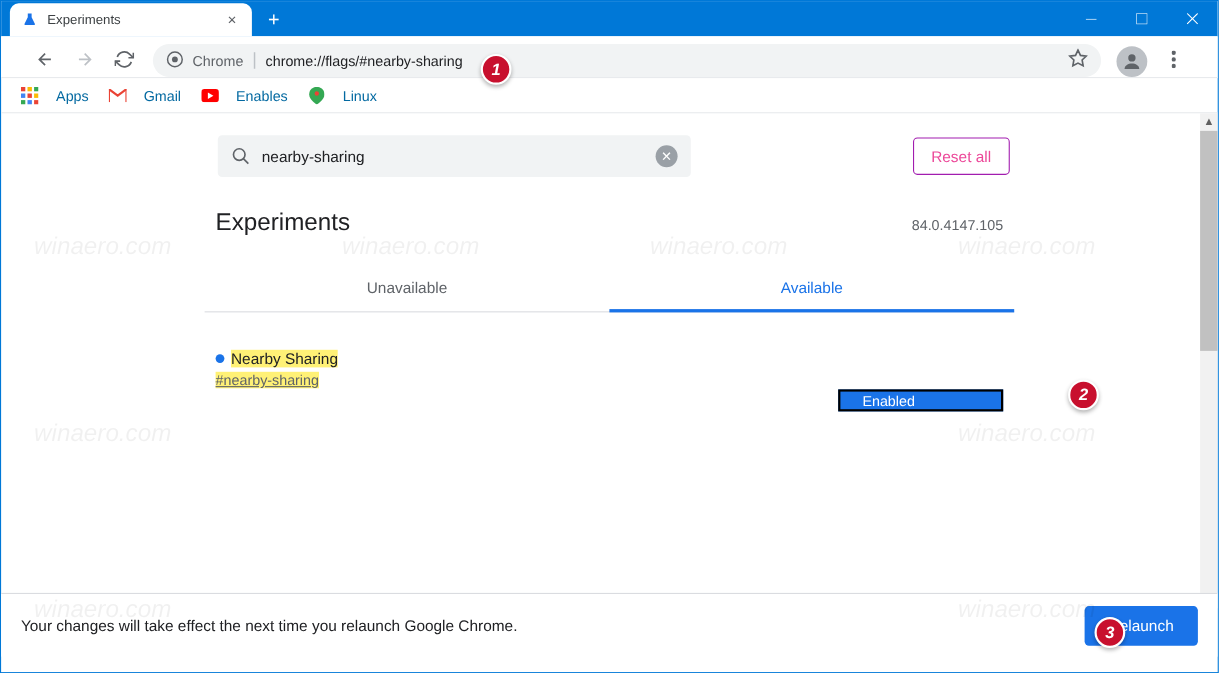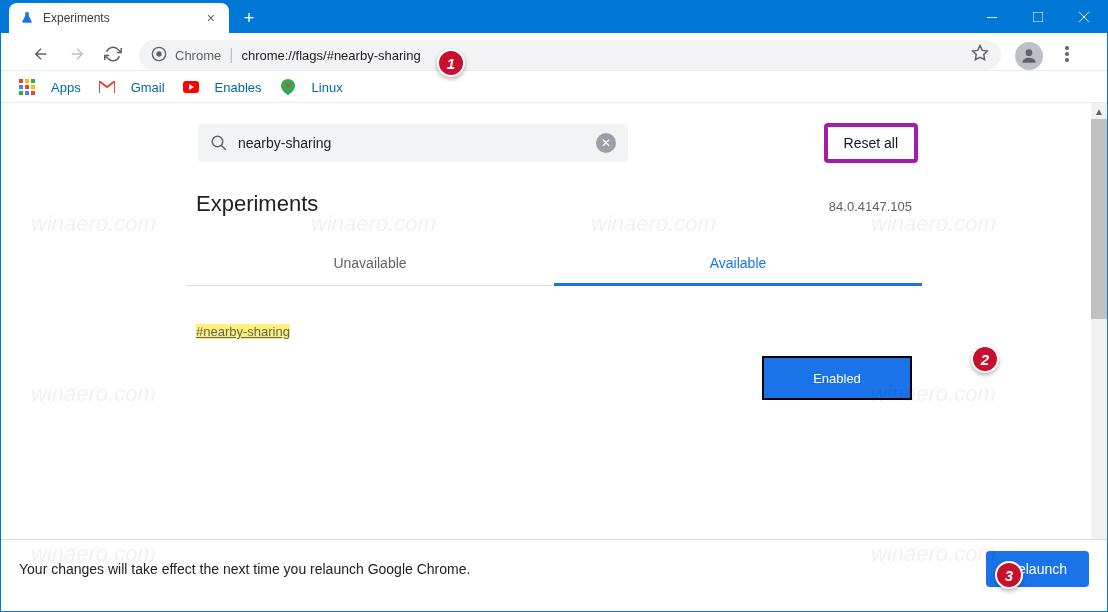--- a/index.html
+++ b/index.html
@@ -25,36 +25,36 @@
 .menu-icon{width:32px;height:32px;display:flex;align-items:center;justify-content:center;color:#5f6368;cursor:pointer}
 .bookmarks{height:32px;display:flex;align-items:center;padding:0 10px;gap:2px;border-bottom:1px solid #e8eaed}
 .bm-item{display:flex;align-items:flex-end;gap:16px;padding:4px 8px;font-size:13px;color:#0369a1;cursor:pointer;border-radius:4px}
 .bm-icon{width:16px;height:16px;display:flex;align-items:center;justify-content:center}
 .content{position:relative;height:calc(100% - 32px - 38px - 32px - 58px);overflow:hidden}
 .page{max-width:736px;margin:0 auto;padding:20px 0}
 .search-row{display:flex;align-items:center;gap:18px;padding:0 4px}
 .search-box{flex:1;height:38px;background:#f1f3f4;border-radius:4px;display:flex;align-items:center;padding:0 12px;gap:10px;max-width:430px;margin-left:8px}
 .search-box input{border:none;background:transparent;outline:none;font-size:14px;flex:1;color:#202124}
 .clear-btn{width:20px;height:20px;border-radius:50%;background:#9aa0a6;color:#fff;display:flex;align-items:center;justify-content:center;font-size:12px;cursor:pointer}
-.reset-btn{margin-left:auto;border:4px solid #a21caf;background:#fff;color:#0f172a;padding:8px 16px;border-radius:4px;font-size:14px;cursor:pointer}
+.reset-btn{margin-left:auto;border:1px solid #a21caf;background:#fff;color:#ec4899;padding:8px 16px;border-radius:4px;font-size:14px;cursor:pointer}
 .hdr-row{display:flex;align-items:baseline;justify-content:space-between;margin-top:28px;padding:0 10px}
 .page-title{font-size:22px;color:#202124;font-weight:400}
 .version{font-size:13px;color:#5f6368}
 .tabs-row{display:flex;margin-top:26px;border-bottom:1px solid #dadce0}
 .ptab{flex:1;text-align:center;padding:12px 0;font-size:14px;color:#5f6368;cursor:pointer}
 .ptab.active{color:#1a73e8;border-bottom:3px solid #1a73e8;margin-bottom:-1px}
 .flag-item{display:flex;margin-top:34px;padding:0 10px;gap:20px}
 .flag-left{flex:1}
 .flag-title-row{display:flex;align-items:center;gap:6px}
 .dot{width:8px;height:8px;background:#1a73e8;border-radius:50%}
 .flag-title{font-size:14px;color:#202124}
 .hl{background:#fff176}
 .flag-desc{font-size:13px;color:#5f6368;margin-top:6px;line-height:1.5}
 .flag-anchor{font-size:13px;color:#5f6368;text-decoration:underline;margin-top:4px;display:inline-block}
-.flag-select{width:150px;height:44px;background:#1a73e8;color:#fff;border:2px solid #000;font-size:13px;text-align:center;appearance:none;padding:0 20px;cursor:pointer;position:relative;margin-top:18px}
+.flag-select{width:150px;height:20px;background:#1a73e8;color:#fff;border:2px solid #000;font-size:13px;appearance:none;padding:0 20px;cursor:pointer;position:relative;margin-top:18px}
 .select-wrap{position:relative;margin-top:18px}
 .select-wrap::after{content:'';position:absolute;right:8px;top:11px;border-left:5px solid transparent;border-right:5px solid transparent;border-top:6px solid #fff;pointer-events:none}
 .footer{position:absolute;bottom:14px;left:0;right:0;height:58px;background:#fff;border-top:1px solid #dadce0;display:flex;align-items:center;padding:0 18px}
 .footer-text{font-size:14px;color:#202124}
 .relaunch-btn{margin-left:auto;background:#1a73e8;color:#fff;border:none;padding:10px 22px;border-radius:4px;font-size:14px;cursor:pointer}
 .scrollbar{position:absolute;right:0;top:102px;width:16px;bottom:58px;background:#f1f1f1}
 .scroll-thumb{background:#c1c1c1;width:100%;height:200px;position:absolute;top:0}
 .scroll-arrow{width:16px;height:16px;display:flex;align-items:center;justify-content:center;color:#606060;position:absolute;font-size:10px}
 .callout{position:absolute;width:28px;height:28px;background:#c8102e;border:2px solid #fff;border-radius:50%;display:flex;align-items:center;justify-content:center;color:#fff;font-weight:bold;font-style:italic;font-size:15px;box-shadow:0 2px 4px rgba(0,0,0,.3);z-index:10}
 .wm{position:absolute;color:rgba(0,0,0,.06);font-size:22px;font-style:italic;pointer-events:none;z-index:1}
@@ -203,20 +203,24 @@
     <div class="hdr-row">
       <h1 class="page-title">Experiments</h1>
       <span class="version">84.0.4147.105</span>
     </div>
     <div class="tabs-row">
       <div class="ptab">Unavailable</div>
       <div class="ptab active">Available</div>
     </div>
     <div class="flag-item">
       <div class="flag-left">
+        <div class="flag-title-row">
+          <span class="dot"></span>
+          <span class="flag-title hl">Nearby Sharing</span>
+        </div>
         <span class="flag-anchor hl">#nearby-sharing</span>
       </div>
       <div class="select-wrap">
         <select class="flag-select">
           <option>Enabled</option>
         </select>
       </div>
     </div>
   </div>
 </div>

